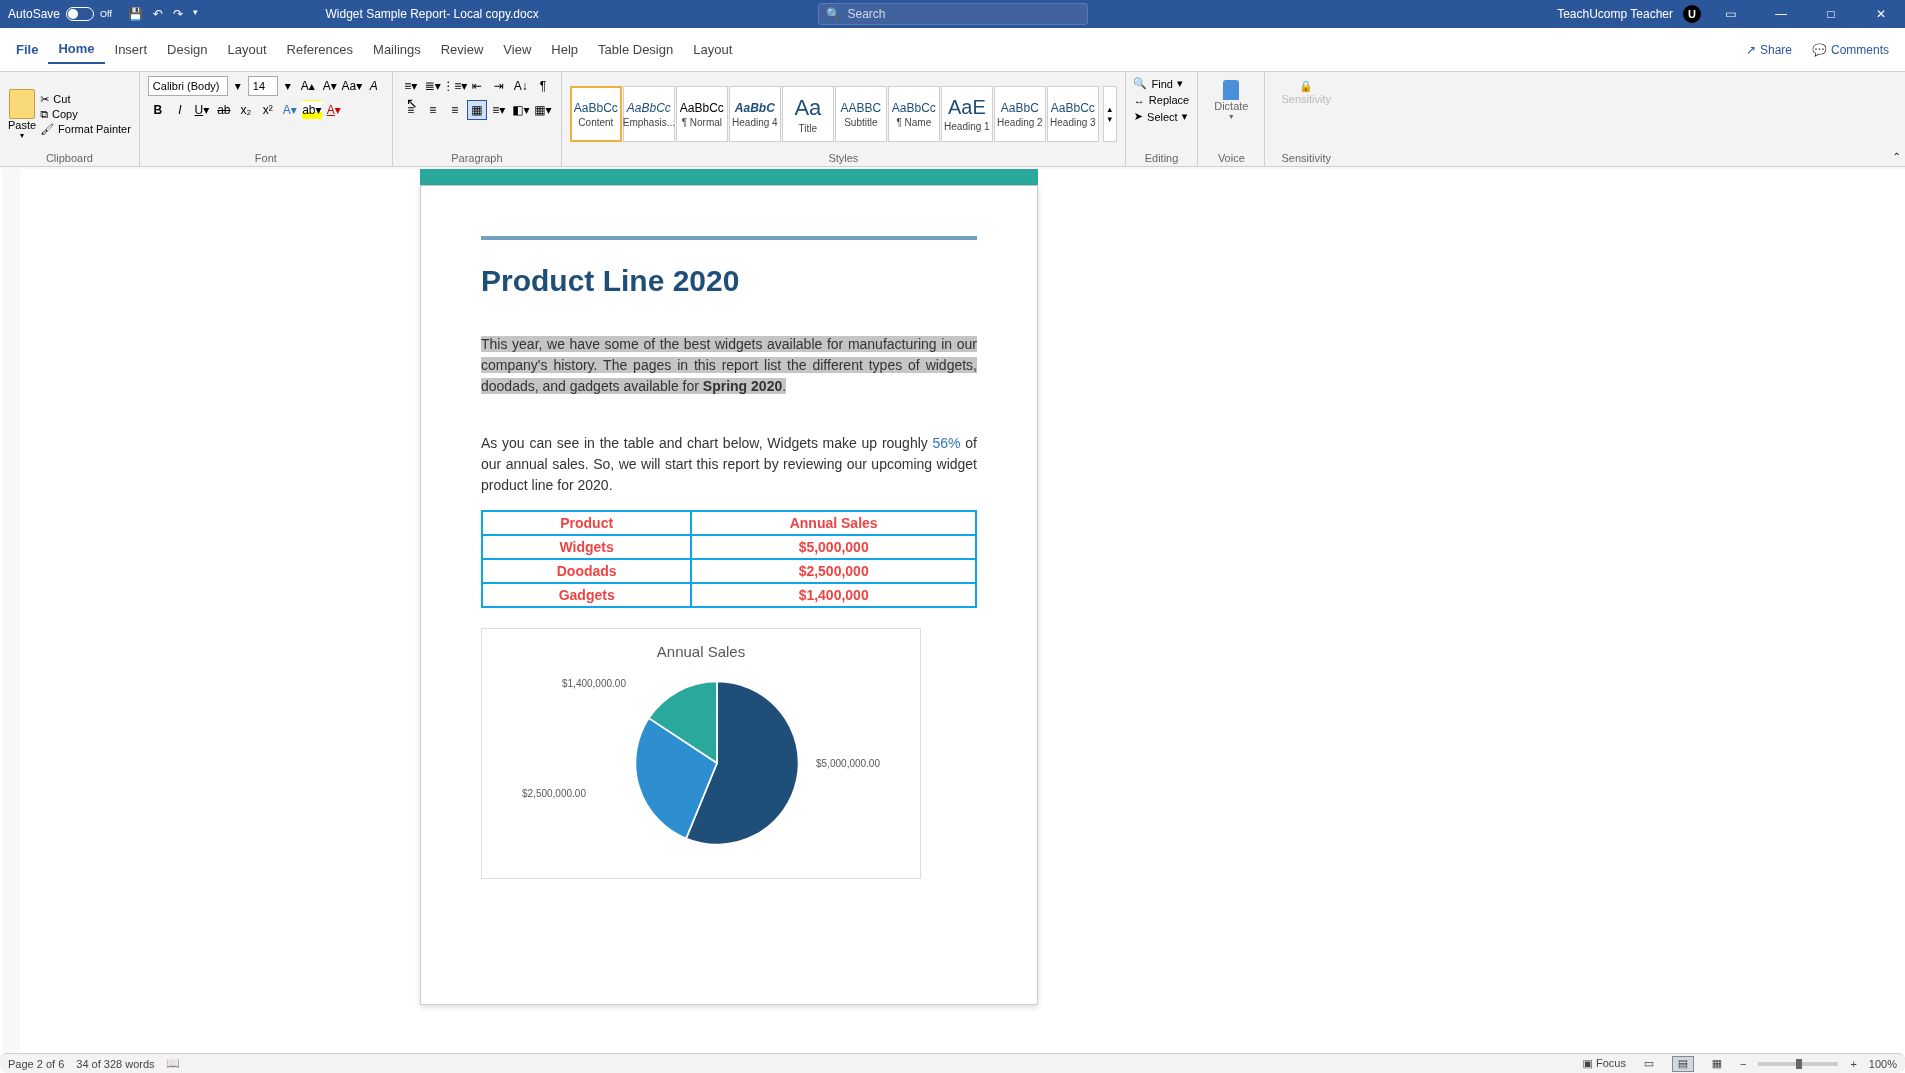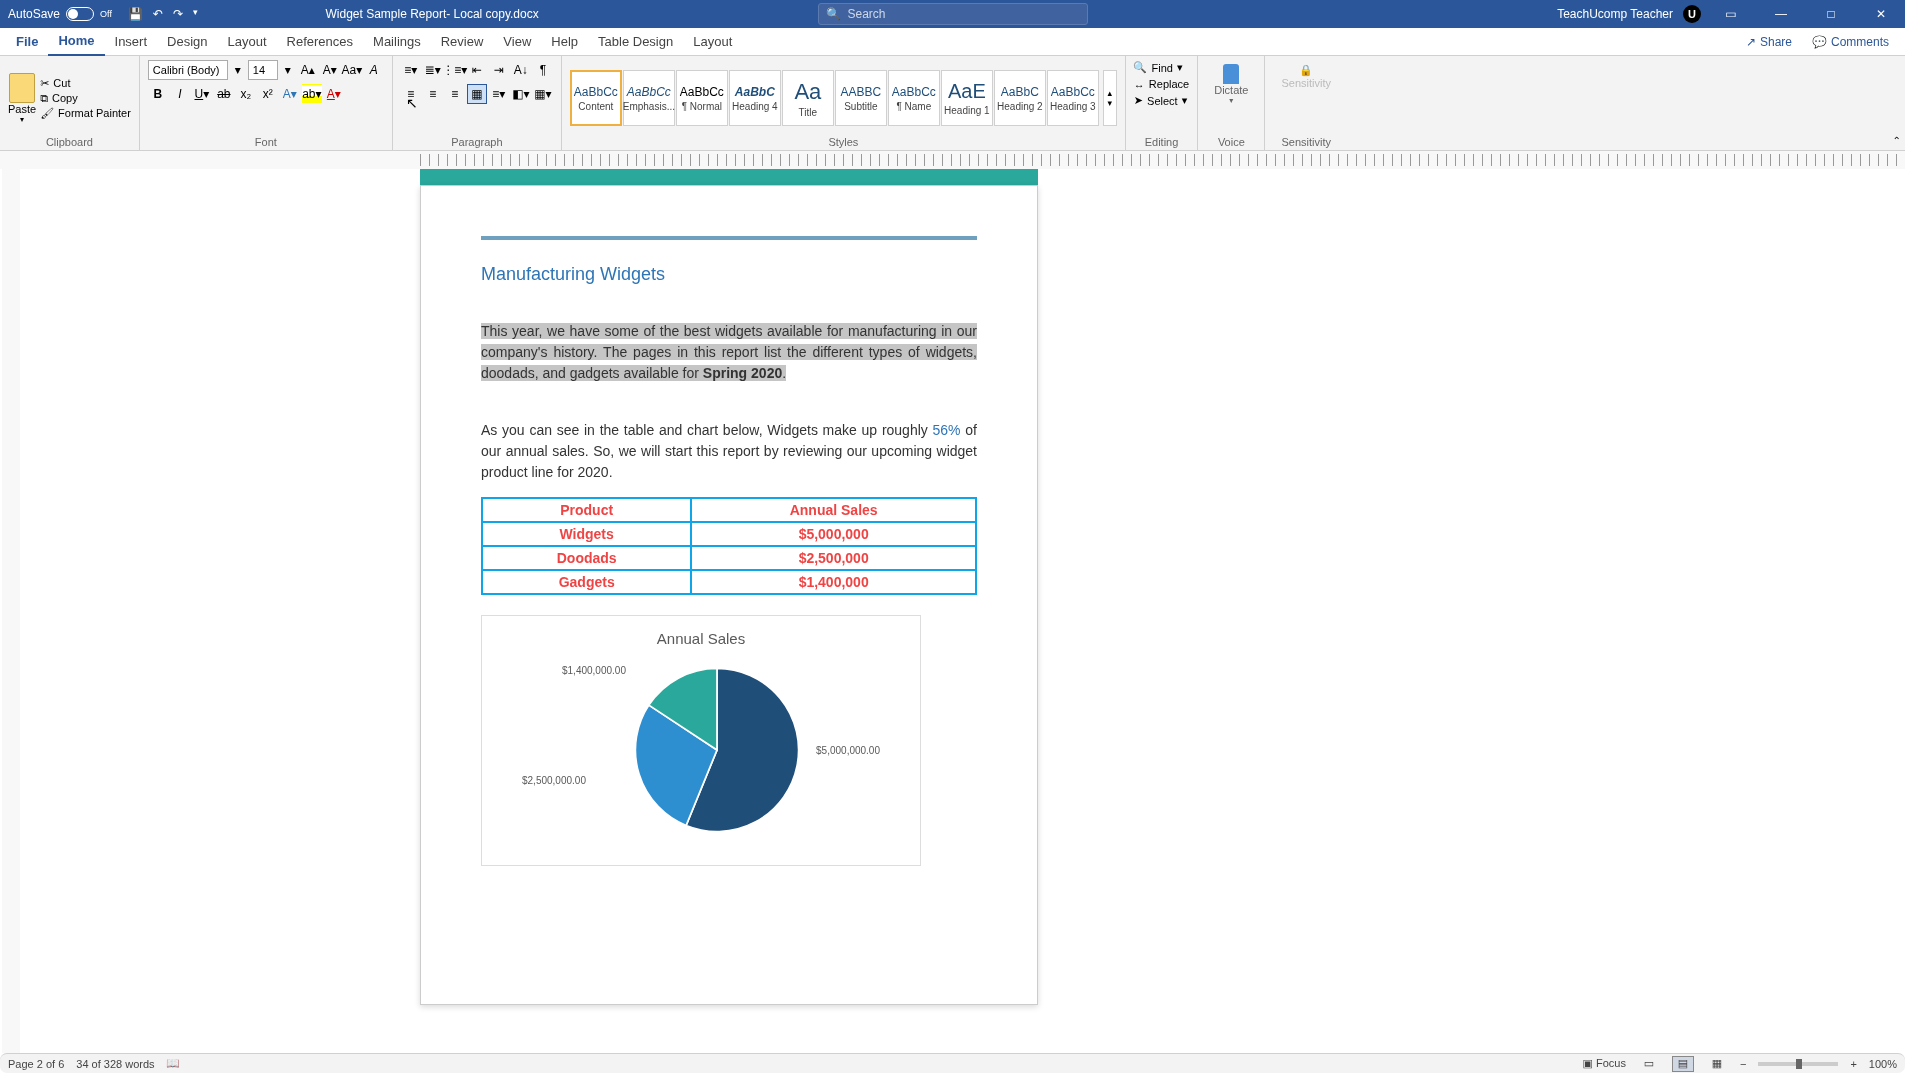--- a/index.html
+++ b/index.html
@@ -14,21 +14,21 @@
 .titlebar .qat span { cursor:pointer; }
 .titlebar .doc-title { flex:0 0 auto; margin-left:120px; }
 .titlebar .search { margin-left:auto; margin-right:auto; position:absolute; left:50%; transform:translateX(-50%); display:flex; align-items:center; background:#40639f; border:1px solid #5a7ab0; border-radius:3px; height:22px; width:270px; padding:0 8px; gap:6px; }
 .titlebar .search input { background:transparent; border:none; color:#fff; font-size:12px; outline:none; flex:1; }
 .titlebar .search input::placeholder { color:#cdd8ea; }
 .titlebar .right { margin-left:auto; display:flex; align-items:center; gap:10px; padding-right:4px; }
 .titlebar .avatar { width:18px; height:18px; border-radius:50%; background:#000; color:#fff; display:flex; align-items:center; justify-content:center; font-size:11px; font-weight:bold; }
 .titlebar .winbtn { width:40px; height:28px; display:flex; align-items:center; justify-content:center; cursor:pointer; }
 
 
-.tabs { background:#fff; height:28px; display:flex; align-items:center; border-bottom:1px solid #d0d0d0; padding:0 6px; font-size:13px; }
+.tabs { background:#fff; height:44px; display:flex; align-items:center; border-bottom:1px solid #d0d0d0; padding:0 6px; font-size:13px; }
 .tabs .tab { padding:0 10px; height:28px; display:flex; align-items:center; cursor:pointer; color:#444; }
 .tabs .tab.active { border-bottom:2px solid #2b579a; color:#2b579a; font-weight:600; }
 .tabs .tab.file { color:#2b579a; font-weight:600; }
 .tabs .spacer { flex:1; }
 .tabs .share, .tabs .comments { display:flex; align-items:center; gap:4px; padding:0 10px; color:#2b579a; cursor:pointer; font-size:12px; }
 
 
 .ribbon { background:#f3f3f3; height:95px; display:flex; border-bottom:1px solid #d0d0d0; position:relative; }
 .group { border-right:1px solid #d0d0d0; padding:4px 8px 0 8px; display:flex; flex-direction:column; justify-content:space-between; }
 .group-label { font-size:11px; color:#666; text-align:center; padding-bottom:2px; position:relative; }
@@ -334,21 +334,21 @@
       <div class="ruler-bg"></div>
     </div>
 </div>
 
 <div class="doc-area">
   <div class="ruler-v"></div>
   <div class="page-wrap">
     <div class="page-header-bar"></div>
     <div class="page">
       <div class="accent-line"></div>
-      <h2>Manufacturing Widgets</h2>
+      <h1>Product Line 2020</h1>
       <p class="sel"><span class="sel-bg"><span>This year, we have some of the best widgets available for manufacturing in our company's history. The pages in this report list the different types of widgets, doodads, and gadgets available for </span><span class="strong">Spring 2020</span><span>.</span></span></p>
       <p><span>As you can see in the table and chart below, Widgets make up roughly </span><span class="link">56%</span><span> of our annual sales. So, we will start this report by reviewing our upcoming widget product line for 2020.</span></p>
       <table>
         <tbody>
             <tr>
               <th>Product</th>
               <th>Annual Sales</th>
             </tr>
         <tr>
               <td>Widgets</td>

